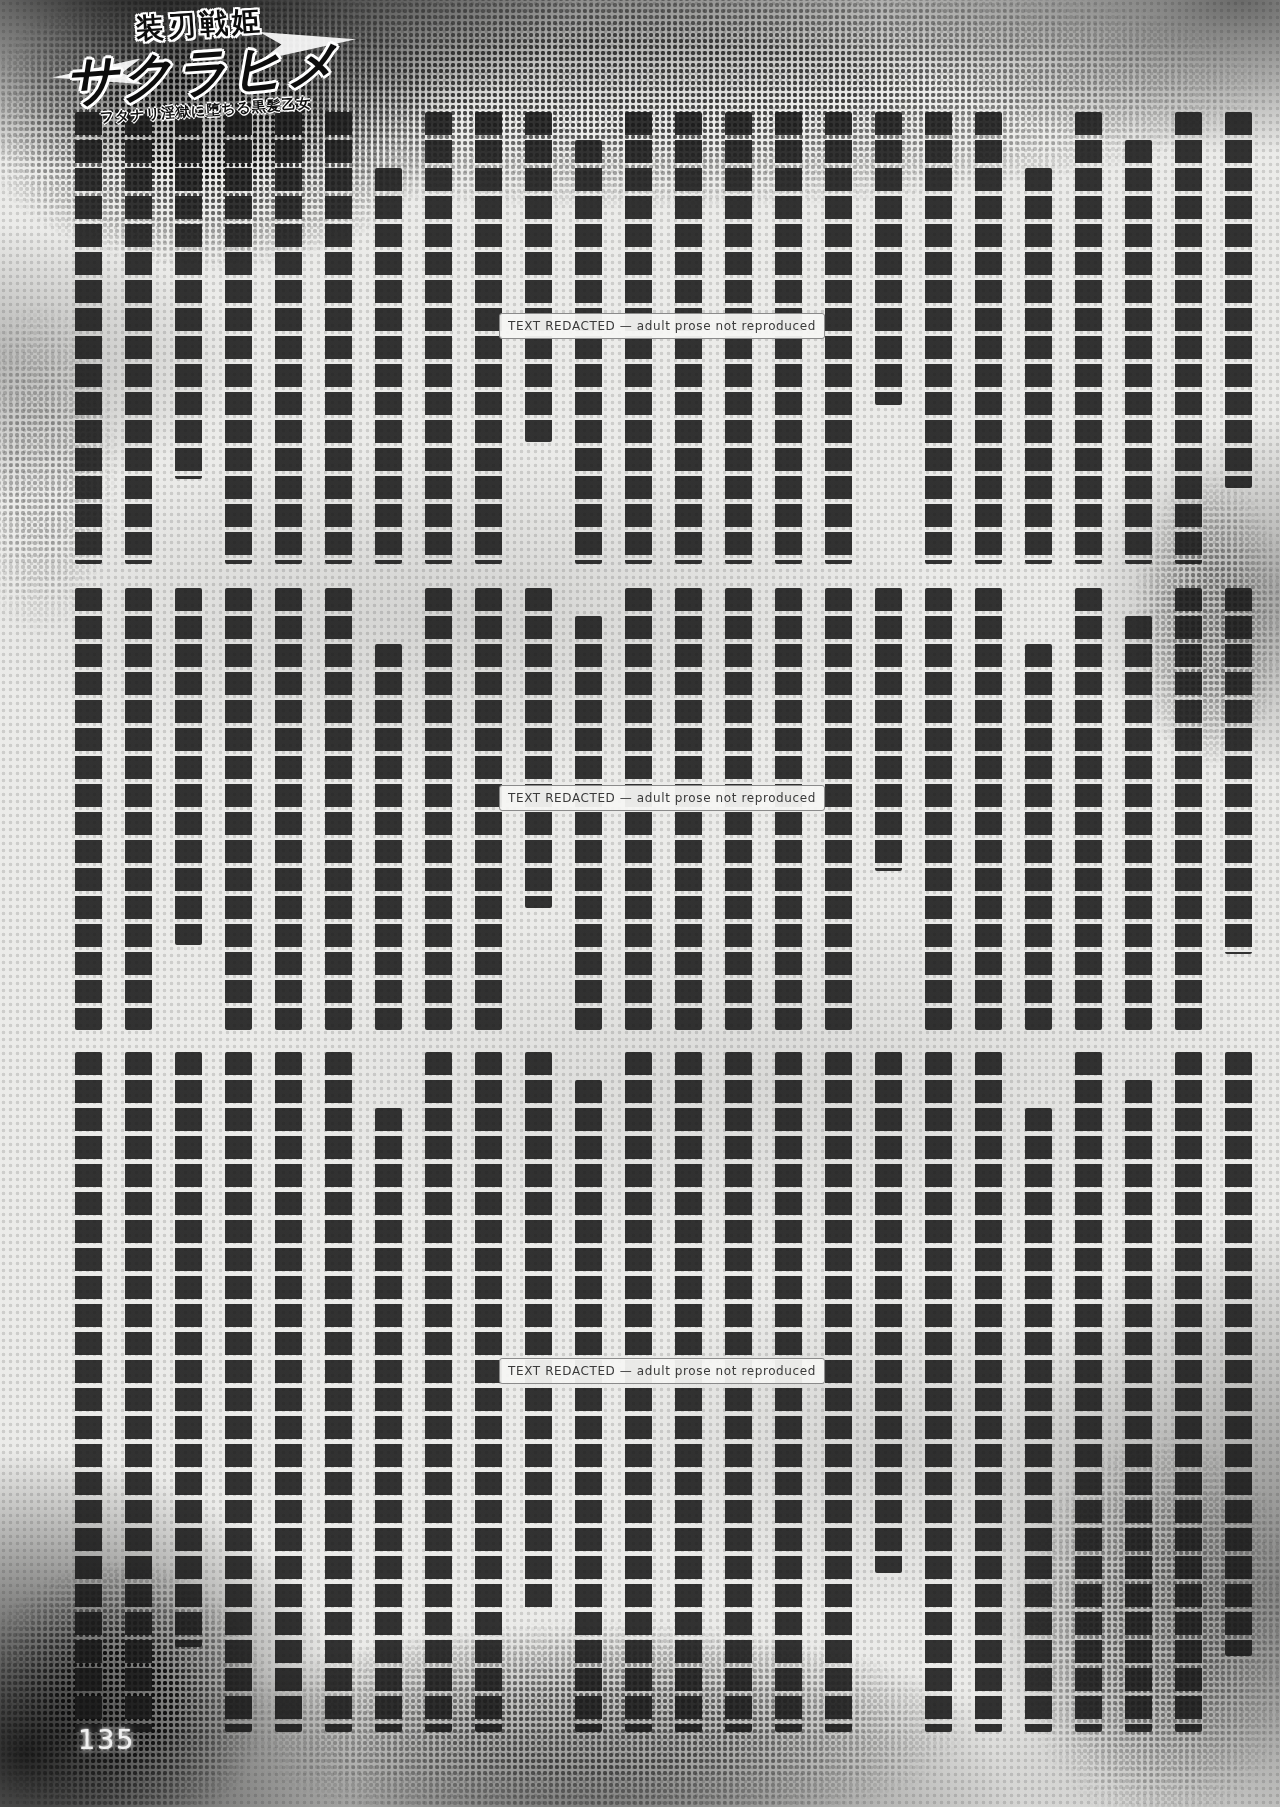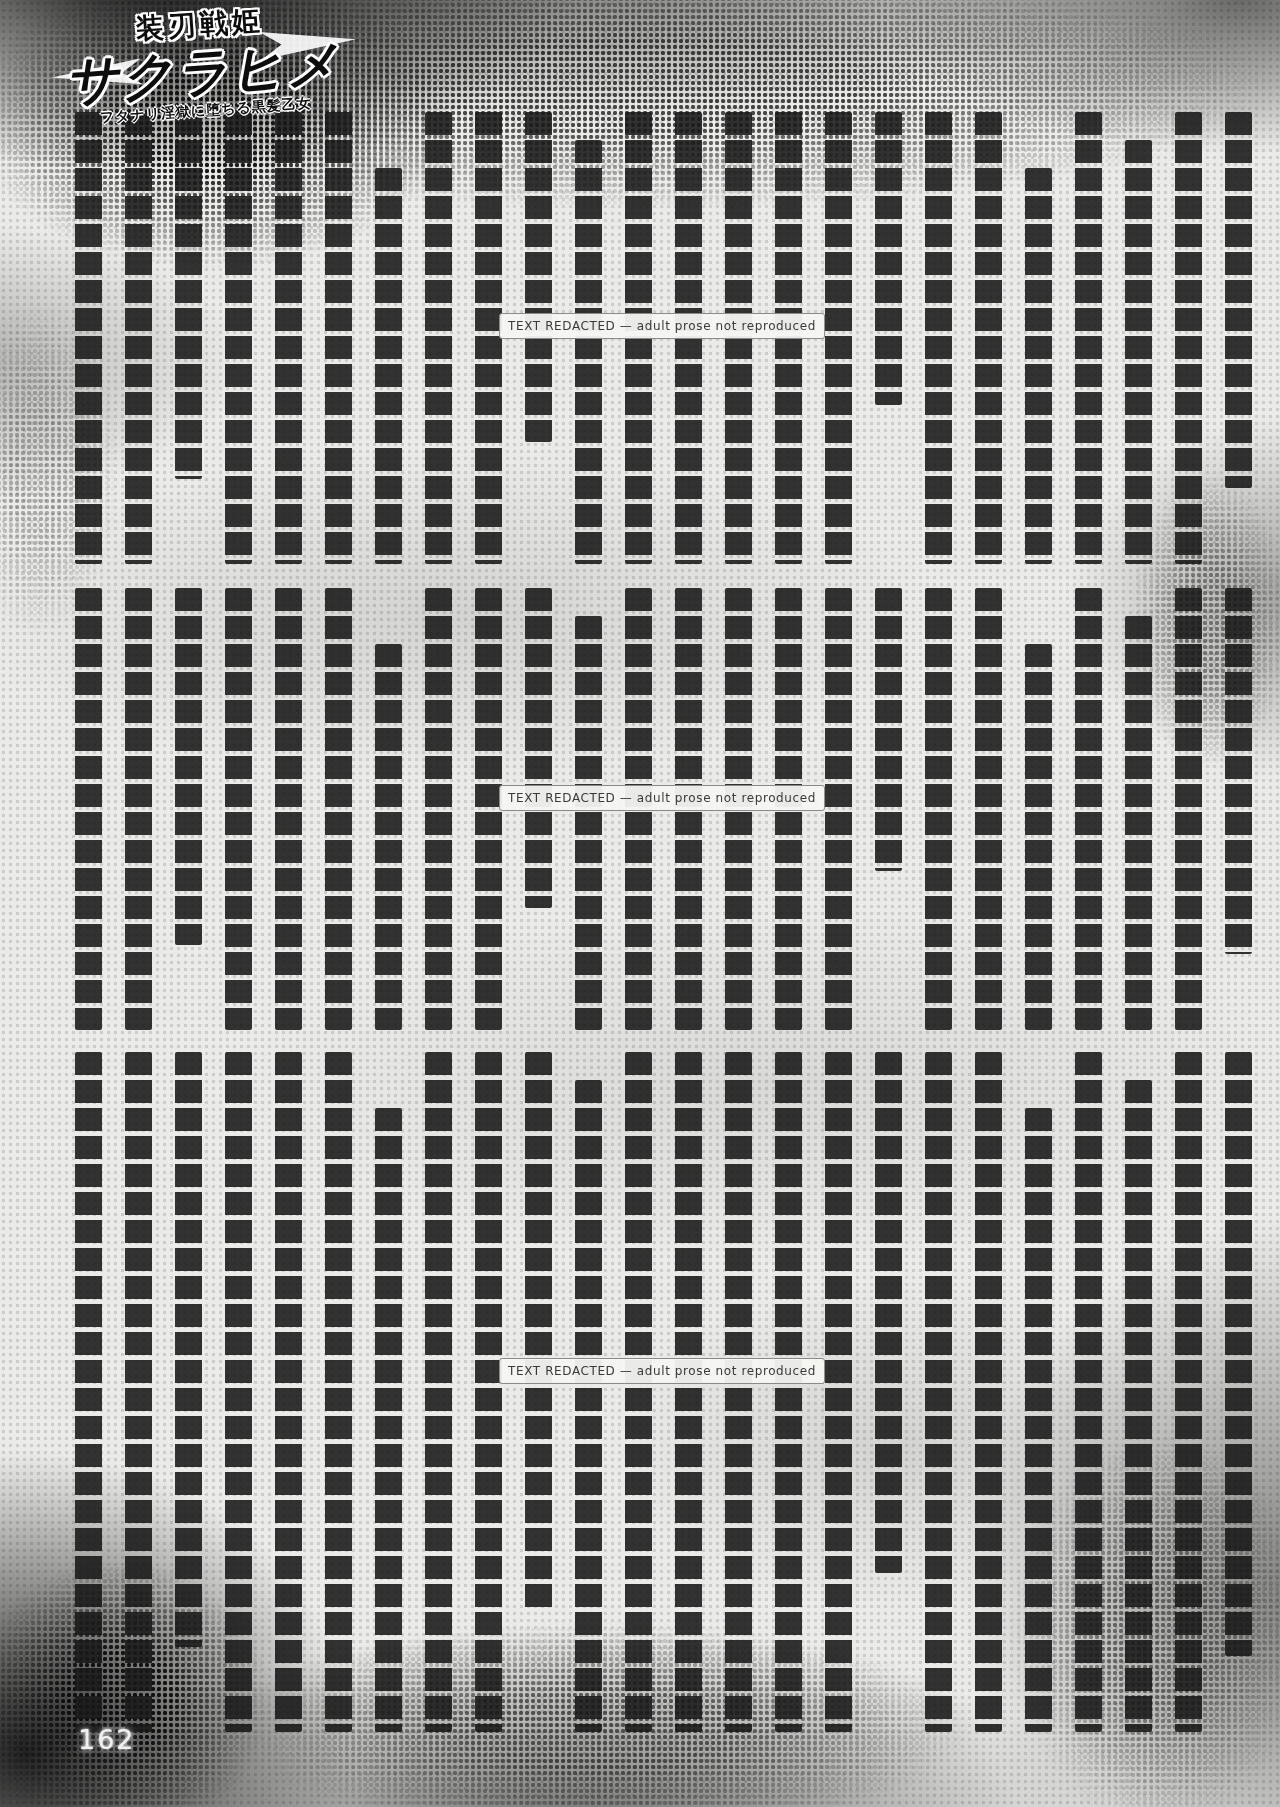--- a/index.html
+++ b/index.html
@@ -198,14 +198,14 @@
       <div class="col" style="margin-top: 0px; height: calc(100% - 14px);"></div>
       <div class="col" style="margin-top: 56px; height: calc(100% - 70px);"></div>
       <div class="col" style="margin-top: 0px; height: calc(100% - 14px);"></div>
       <div class="col" style="margin-top: 0px; height: calc(100% - 14px);"></div>
       <div class="col" style="margin-top: 0px; height: calc(100% - 14px);"></div>
       <div class="col" style="margin-top: 0px; height: calc(100% - 99px);"></div>
       <div class="col" style="margin-top: 0px; height: calc(100% - 14px);"></div>
       <div class="col" style="margin-top: 0px; height: calc(100% - 14px);"></div>
     </div>
 
-  <div class="page-number">162</div>
+  <div class="page-number">135</div>
 </div>
 
 </body></html>

